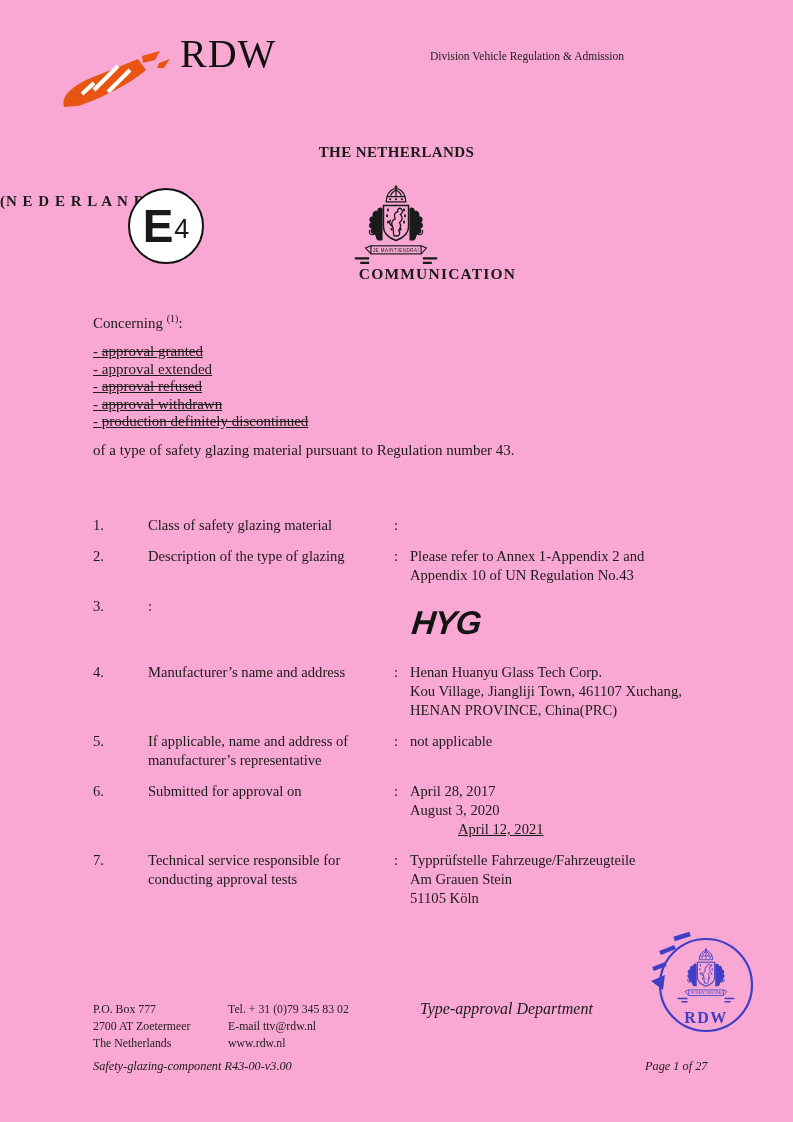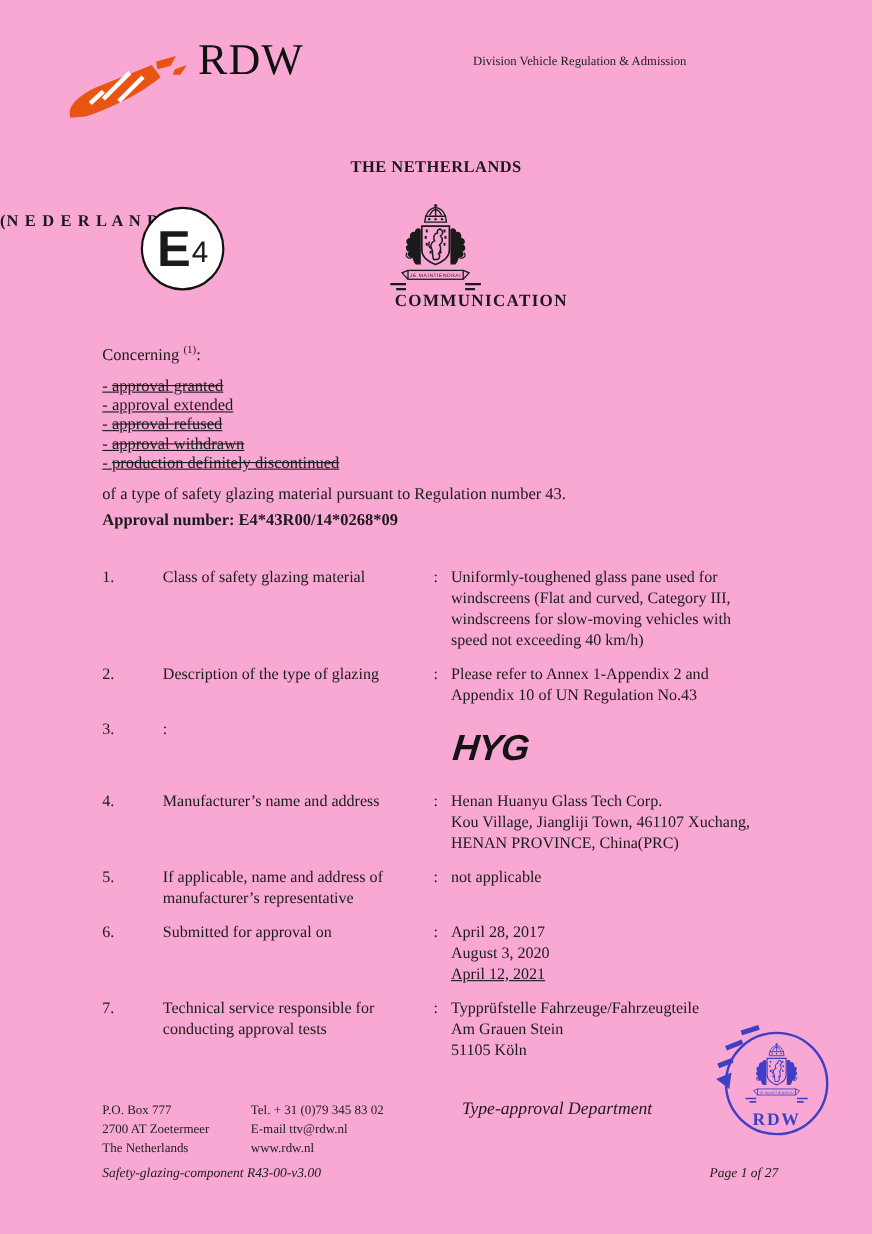--- a/index.html
+++ b/index.html
@@ -30,21 +30,21 @@
   .concerning-head sup{font-size:10px;}
   #concerning-options{margin-top:11px;text-decoration:underline;}
   #concerning-options .opt{line-height:17.5px;}
   .struck{text-decoration:line-through;}
   .subject{margin-top:11px;}
   
   .approval-number{position:absolute;left:93px;top:465px;font-weight:bold;font-size:15px;}
   
   #items{position:absolute;left:93px;top:516px;width:612px;font-size:14.6px;}
   .item-row{display:grid;grid-template-columns:55px 246px 16px 1fr;margin-bottom:12px;line-height:19px;}
-  .item-value .u{text-decoration:underline;}
+  .item-value .u{text-decoration:underline;margin-left:48px;}
   .logos-row{display:flex;align-items:center;gap:9px;margin-top:-4px;}
   .logo-hyg{
     font-family:"Liberation Sans",sans-serif;font-weight:bold;font-style:italic;
     font-size:33px;transform:skewX(-6deg);color:#141414;letter-spacing:-1px;line-height:1;
   }
   
   .footer-col{position:absolute;top:1001px;font-size:11.8px;line-height:17px;color:#222;}
   #footer-address{left:93px;}
   #footer-contact{left:228px;}
   .department{position:absolute;left:420px;top:1000px;font-style:italic;font-size:16px;}
@@ -154,33 +154,26 @@
     <div id="concerning-options">
         <div class="opt">- <span class="struck">approval granted</span></div>
         <div class="opt">- <span>approval extended</span></div>
         <div class="opt">- <span class="struck">approval refused</span></div>
         <div class="opt">- <span class="struck">approval withdrawn</span></div>
         <div class="opt">- <span class="struck">production definitely discontinued</span></div>
       </div>
     <div class="subject">of a type of safety glazing material pursuant to Regulation number 43.</div>
   </div>
 
-  <div class="approval-number">Approval number: E4*43R00/14*0268*09</div>
 
   <div id="items">
       <div class="item-row">
         <span>1.</span>
         <div class="item-label">Class of safety glazing material</div>
         <span>:</span>
-        <div class="item-value">
-          <div>Uniformly-toughened glass pane used for</div>
-          <div>windscreens (Flat and curved, Category III,</div>
-          <div>windscreens for slow-moving vehicles with</div>
-          <div>speed not exceeding 40 km/h)</div>
-        </div>
       </div>
       <div class="item-row">
         <span>2.</span>
         <div class="item-label">Description of the type of glazing</div>
         <span>:</span>
         <div class="item-value">
           <div>Please refer to Annex 1-Appendix 2 and</div>
           <div>Appendix 10 of UN Regulation No.43</div>
         </div>
       </div>

